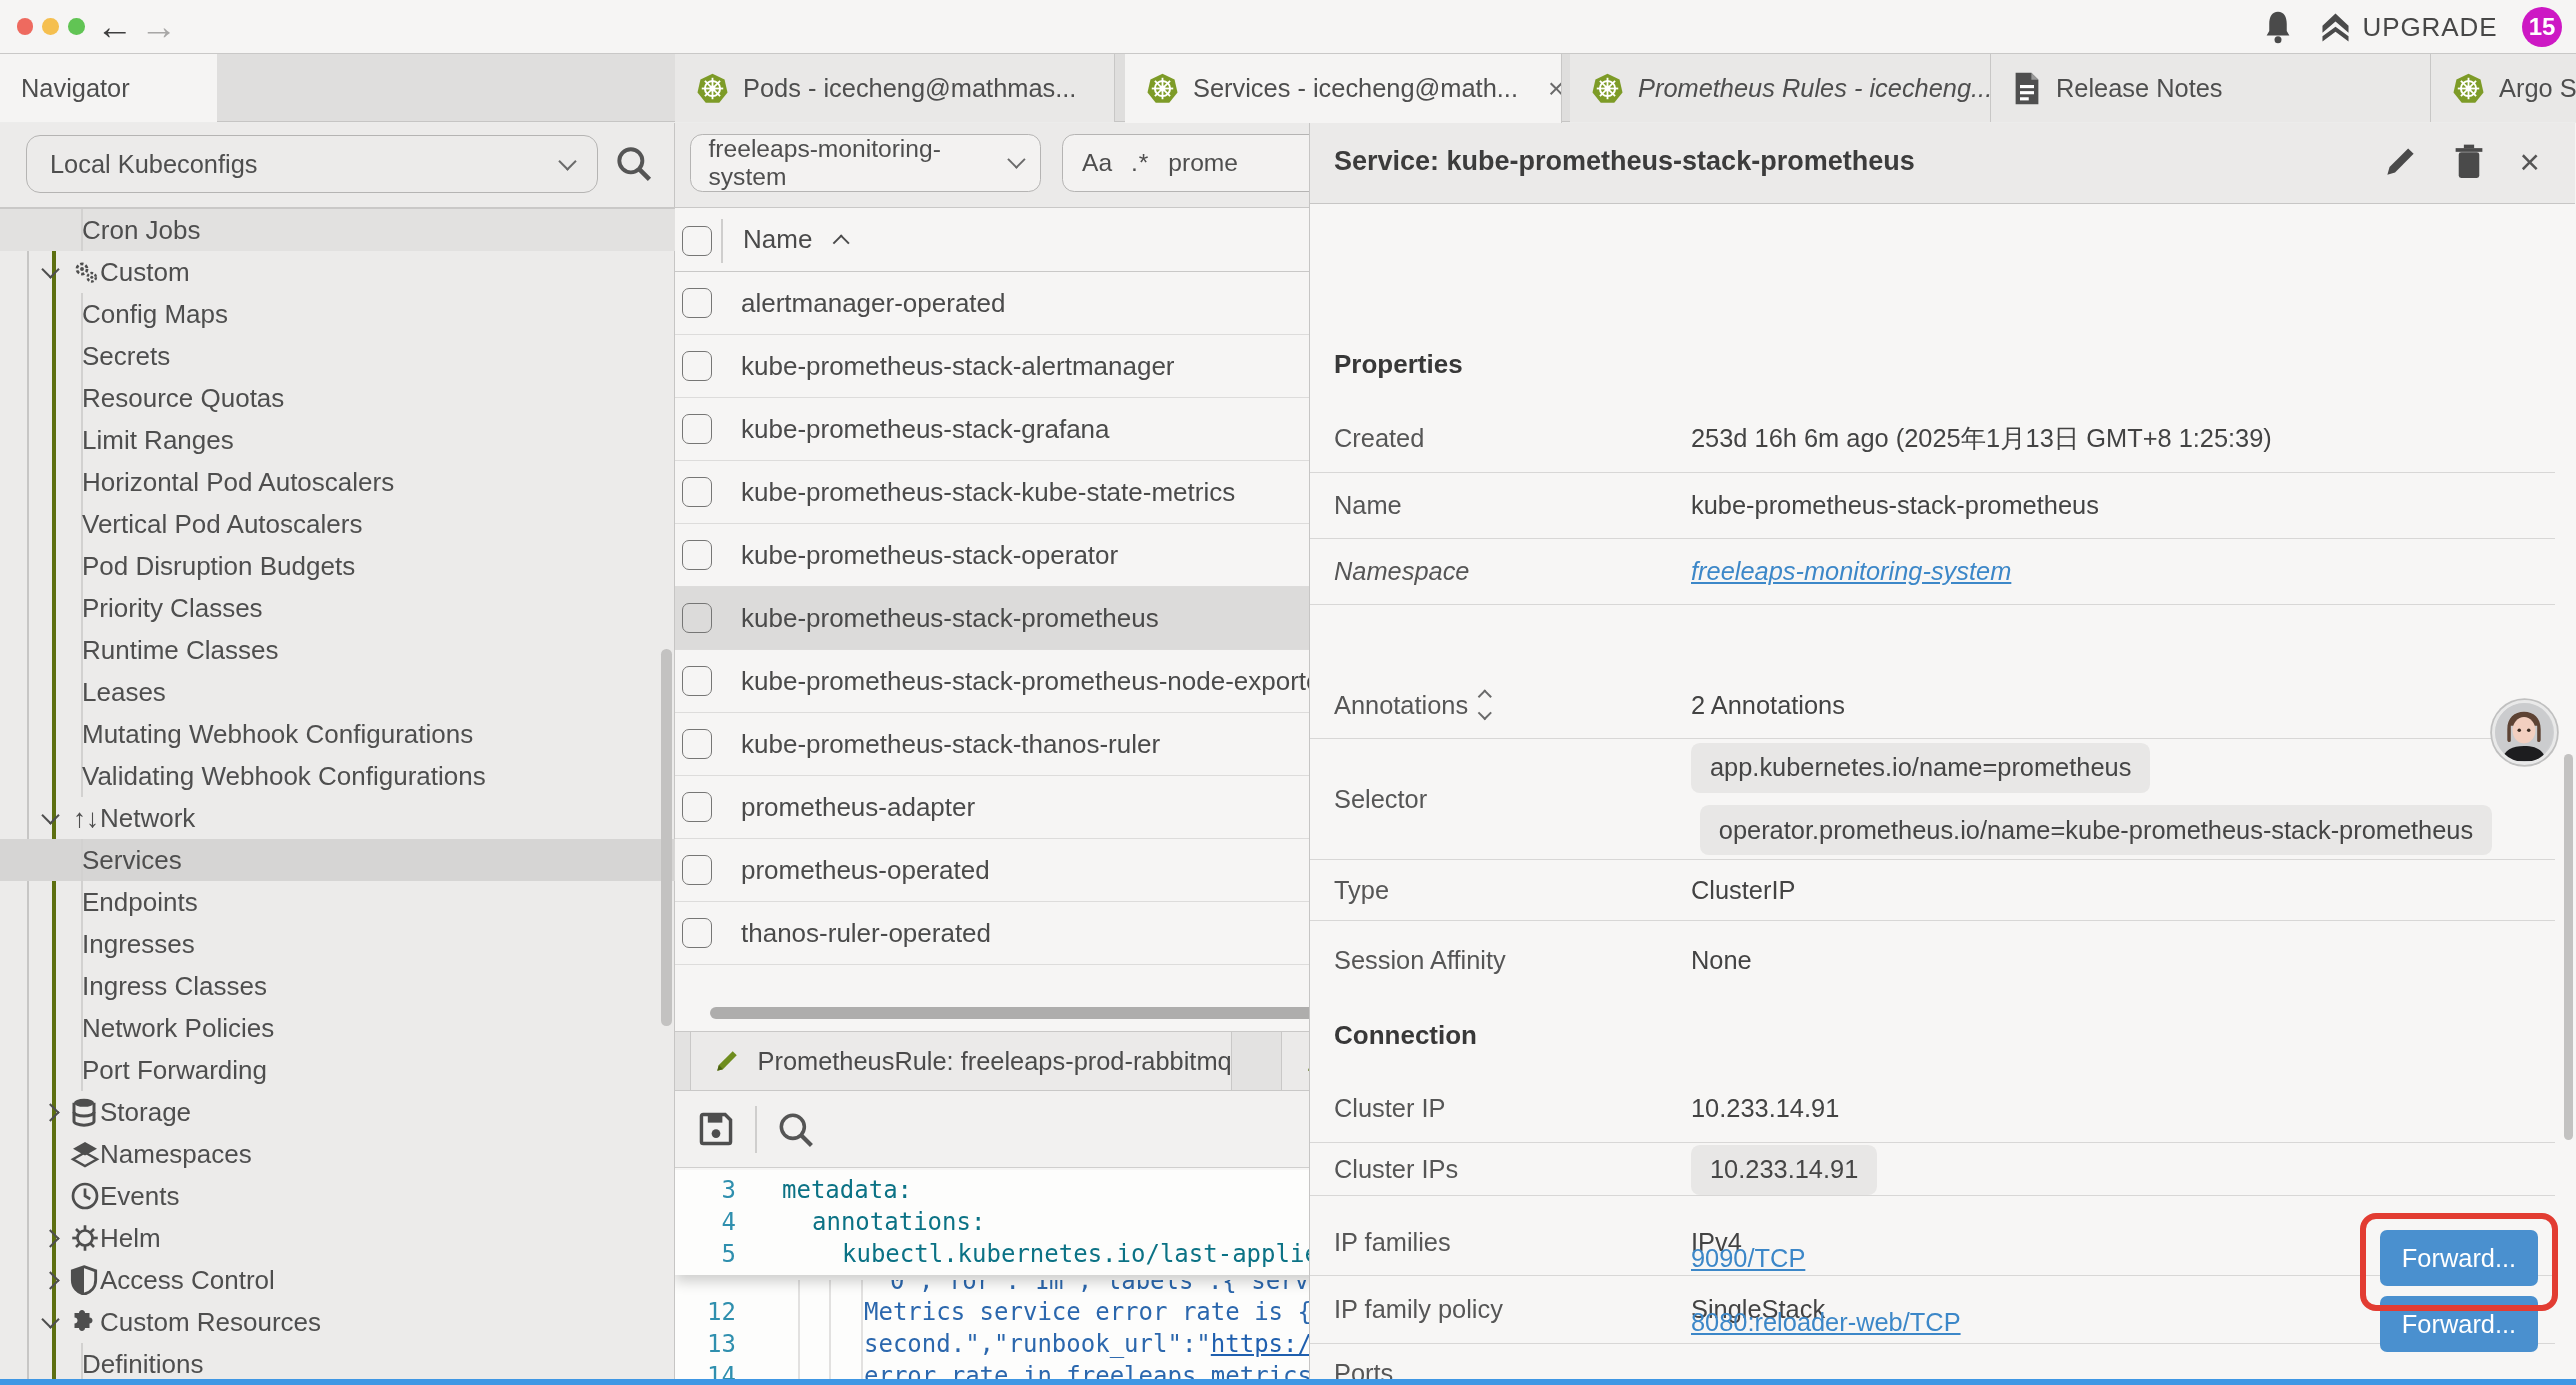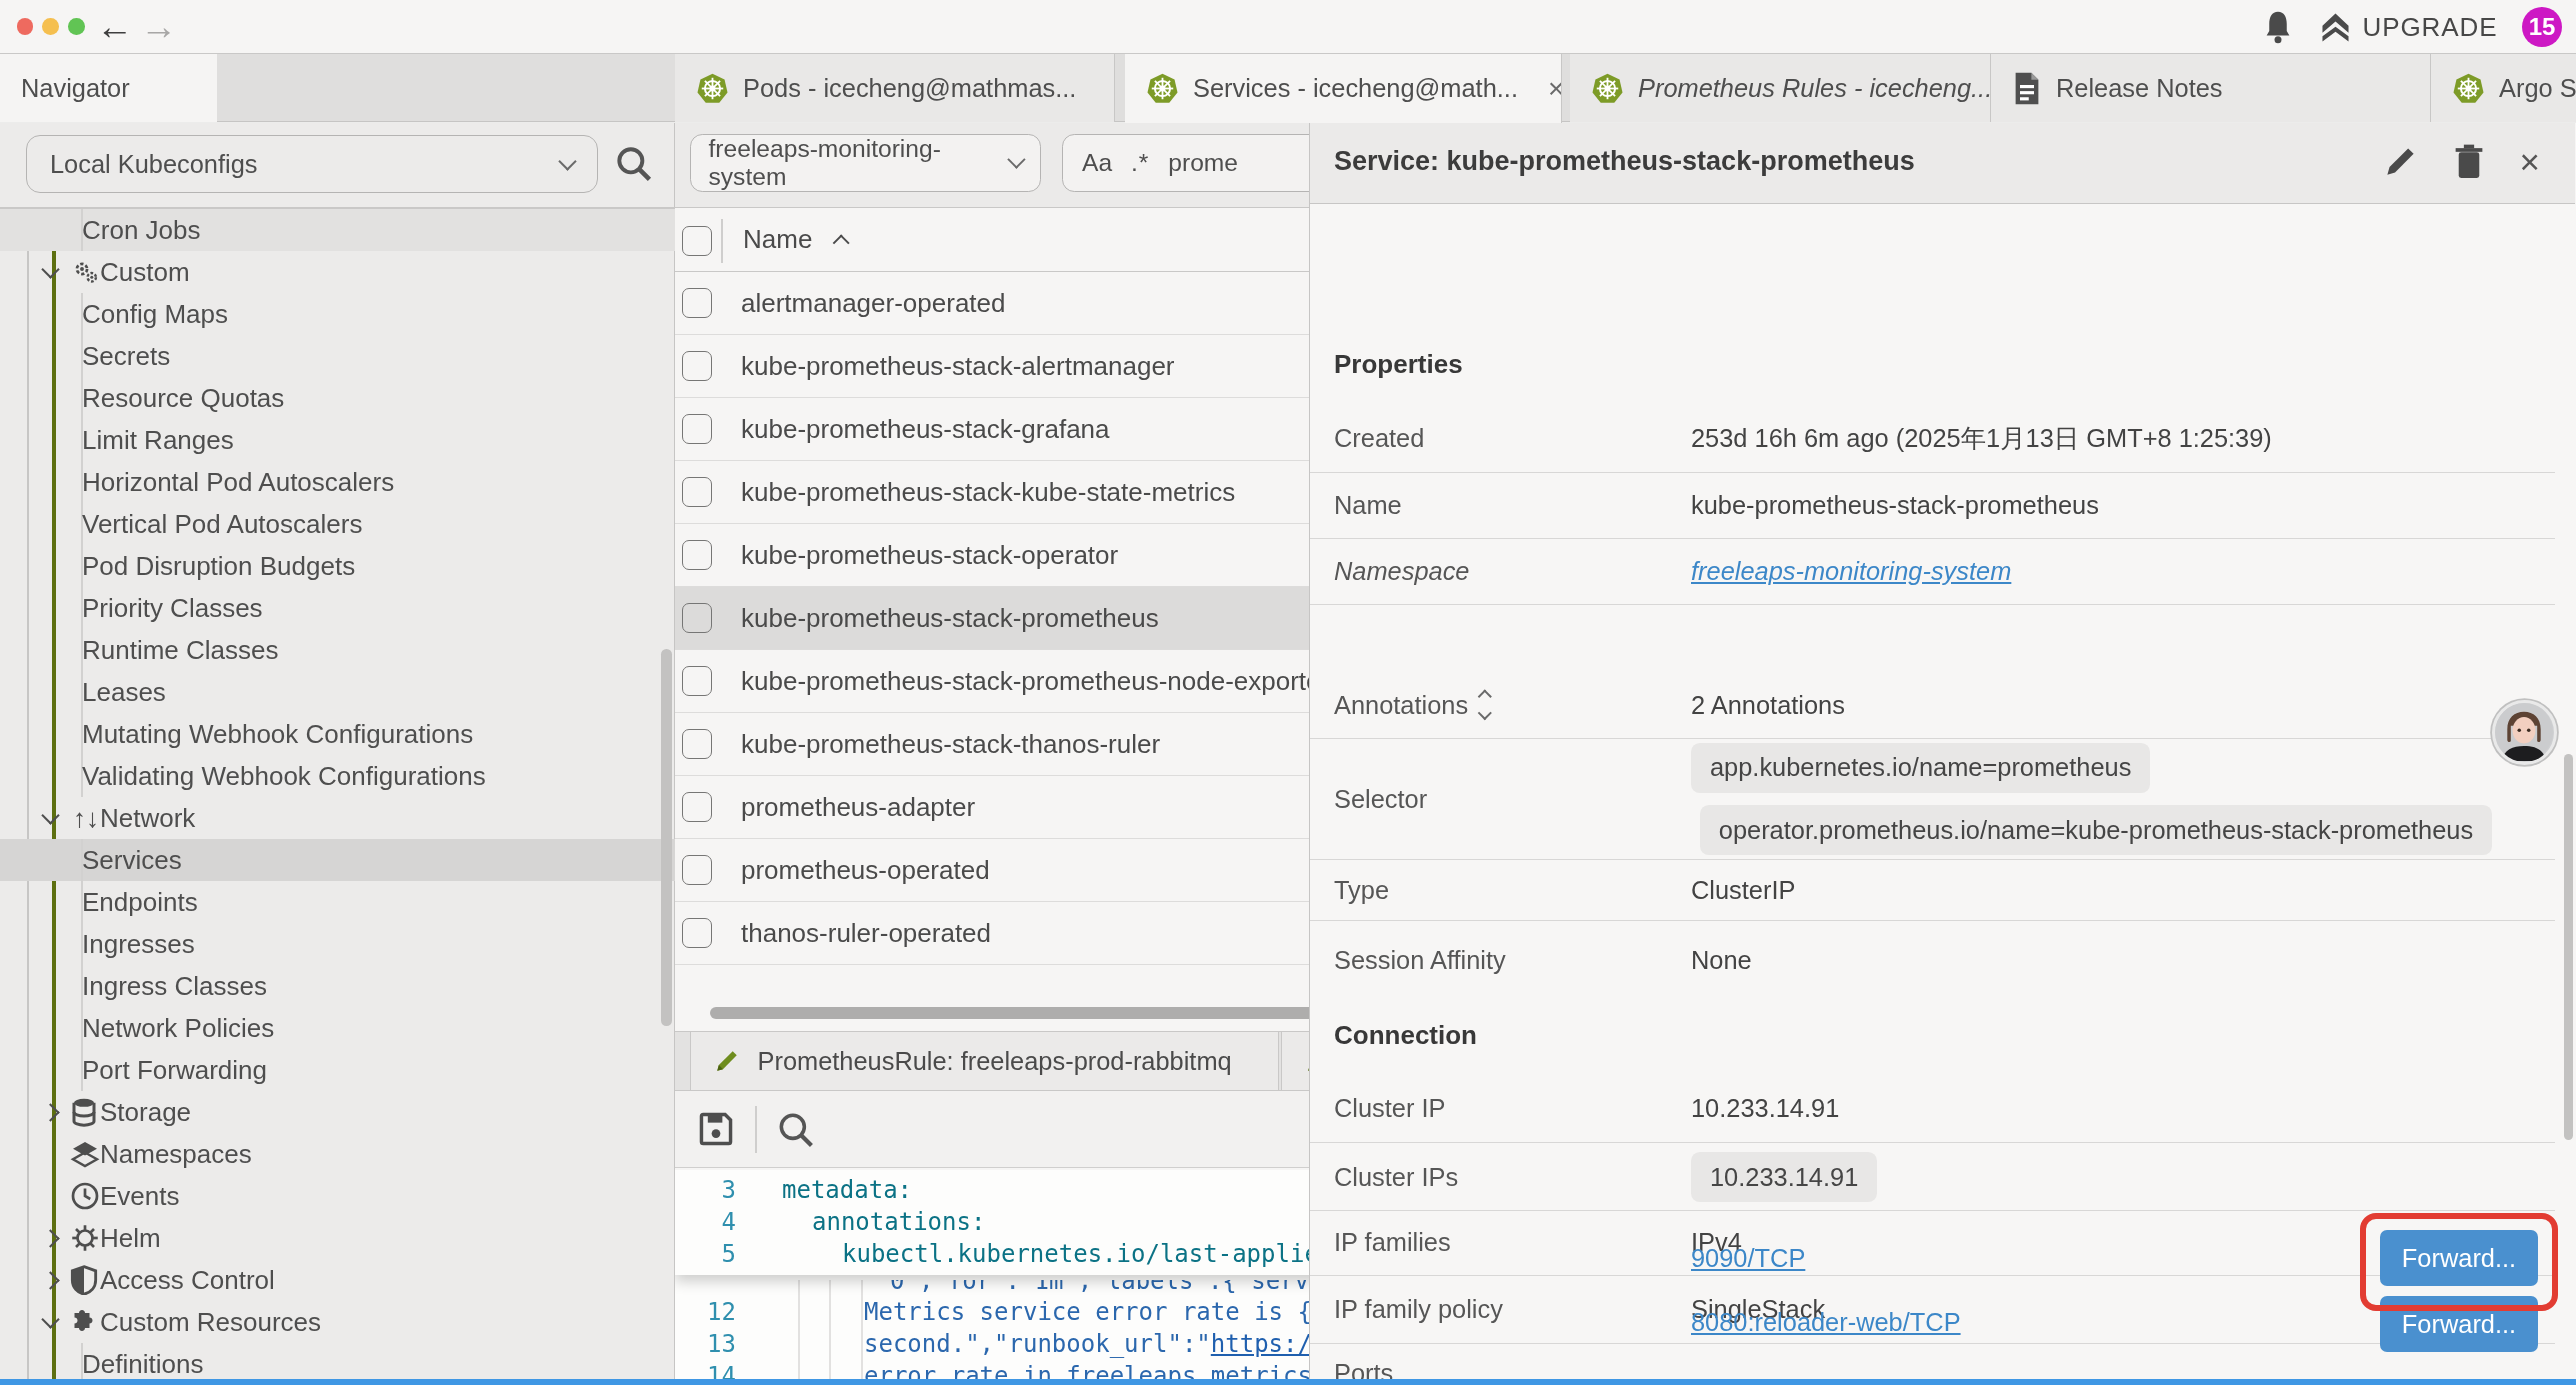--- a/index.html
+++ b/index.html
@@ -471,21 +471,21 @@
       </div>
     <div class="mrow">
         <span class="cbx"></span>
         <span class="rname">thanos-ruler-operated</span>
       </div>
   </div>
 
   <div class="hscroll"></div>
 
   <div class="btabs">
-    <div class="btab" style="left:15px; width:589px;">
+    <div class="btab" style="left:15px; width:542px;">
       <span>
           <svg width="26" height="26" viewBox="0 0 16 16">
             <path d="M2 14 L3 10.5 L11.5 2 L14 4.5 L5.5 13 Z" fill="#6f8d1e"></path>
             <path d="M2 14 L3 10.5 L5.5 13 Z" fill="#4c6212"></path>
           </svg>
         </span>
       <span>PrometheusRule: freeleaps-prod-rabbitmq</span>
     </div>
     <div class="btab" style="left:606px; width:70px;">
       <span>
@@ -614,21 +614,21 @@
     <span class="dlabel">Session Affinity</span>
     <span class="dvalue">None</span>
   </div>
 
   <div class="dsection" style="top:897px;text-align:right;">Connection</div>
 
   <div class="drow" style="top:951px; height:69px;">
     <span class="dlabel">Cluster IP</span>
     <span class="dvalue">10.233.14.91</span>
   </div>
-  <div class="drow" style="top:1021px; height:67px;">
+  <div class="drow" style="top:1021px; height:52px;">
     <span class="dlabel">Cluster IPs</span>
     <span class="dvalue"><span class="chip">10.233.14.91</span></span>
   </div>
   <div class="drow" style="top:1087px; height:66px;">
     <span class="dlabel">IP families</span>
     <span class="dvalue">IPv4</span>
   </div>
   <div class="drow" style="top:1153px; height:68px;">
     <span class="dlabel">IP family policy</span>
     <span class="dvalue">SingleStack</span>

